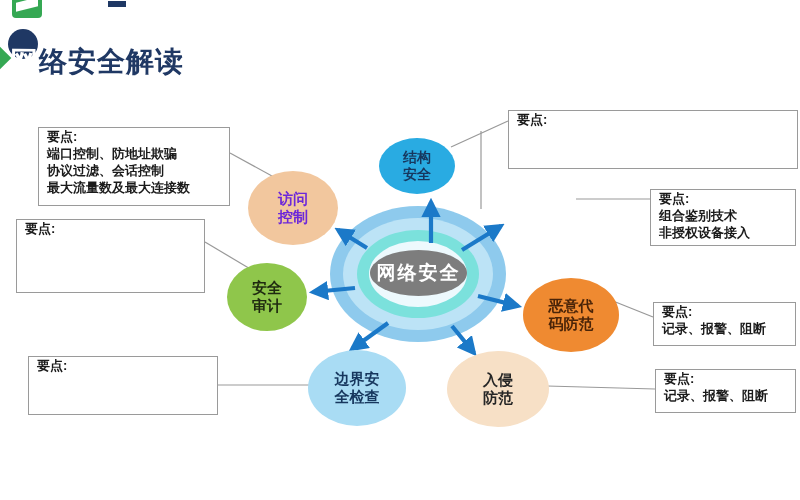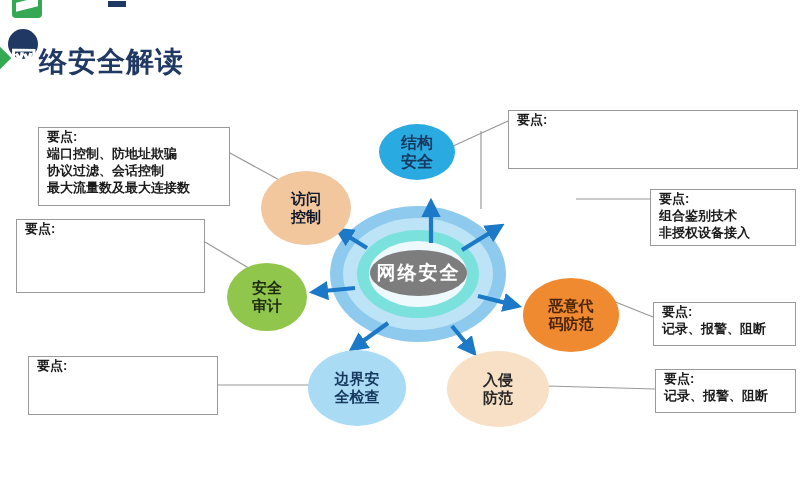--- a/index.html
+++ b/index.html
@@ -32,27 +32,27 @@
   .co-boundary  { left:28px;  top:356px; width:190px; height:59px; }
   .co-structure { left:508px; top:110px; width:290px; height:59px; }
   .co-device    { left:650px; top:189px; width:146px; height:57px; }
   .co-malware   { left:653px; top:302px; width:143px; height:44px; }
   .co-intrusion { left:655px; top:369px; width:141px; height:44px; }
 
   
   .node { position:absolute; border-radius:50%; display:flex; align-items:center;
     justify-content:center; text-align:center; font-weight:bold; font-size:15px;
     line-height:1.2; white-space:pre-line; z-index:5; }
-  .n-structure { left:379px; top:124px; width:76px;  height:56px; background:#29ABE2; color:#17375E; font-size:16px; }
+  .n-structure { left:379px; top:138px; width:76px;  height:56px; background:#29ABE2; color:#17375E; font-size:14px; }
   .n-device    { left:488px; top:175px; width:92px;  height:78px; background:#A8A8A8; color:#1a1a1a; }
   .n-malware   { left:523px; top:278px; width:96px;  height:74px; background:#EF8A31; color:#4a2408; }
   .n-intrusion { left:447px; top:351px; width:102px; height:76px; background:#F7E0C6; color:#262626; }
   .n-boundary  { left:308px; top:350px; width:98px;  height:76px; background:#A9DCF4; color:#17375E; }
   .n-audit     { left:227px; top:263px; width:80px;  height:68px; background:#8FC64B; color:#1f2a10; }
-  .n-access    { left:261px; top:171px; width:90px;  height:74px; background:#F2C79E; color:#0f172a; }
+  .n-access    { left:248px; top:171px; width:90px;  height:74px; background:#F2C79E; color:#6d28d9; }
 
   
   .hub-center { position:absolute; left:370px; top:250px; width:97px; height:46px;
     border-radius:50%; background:#7D7D7D; color:#fff; display:flex; align-items:center;
     justify-content:center; font-weight:bold; font-size:19px; letter-spacing:2px; z-index:5; }
 </style>
 </head>
 <body>
 
 <div class="stage">

